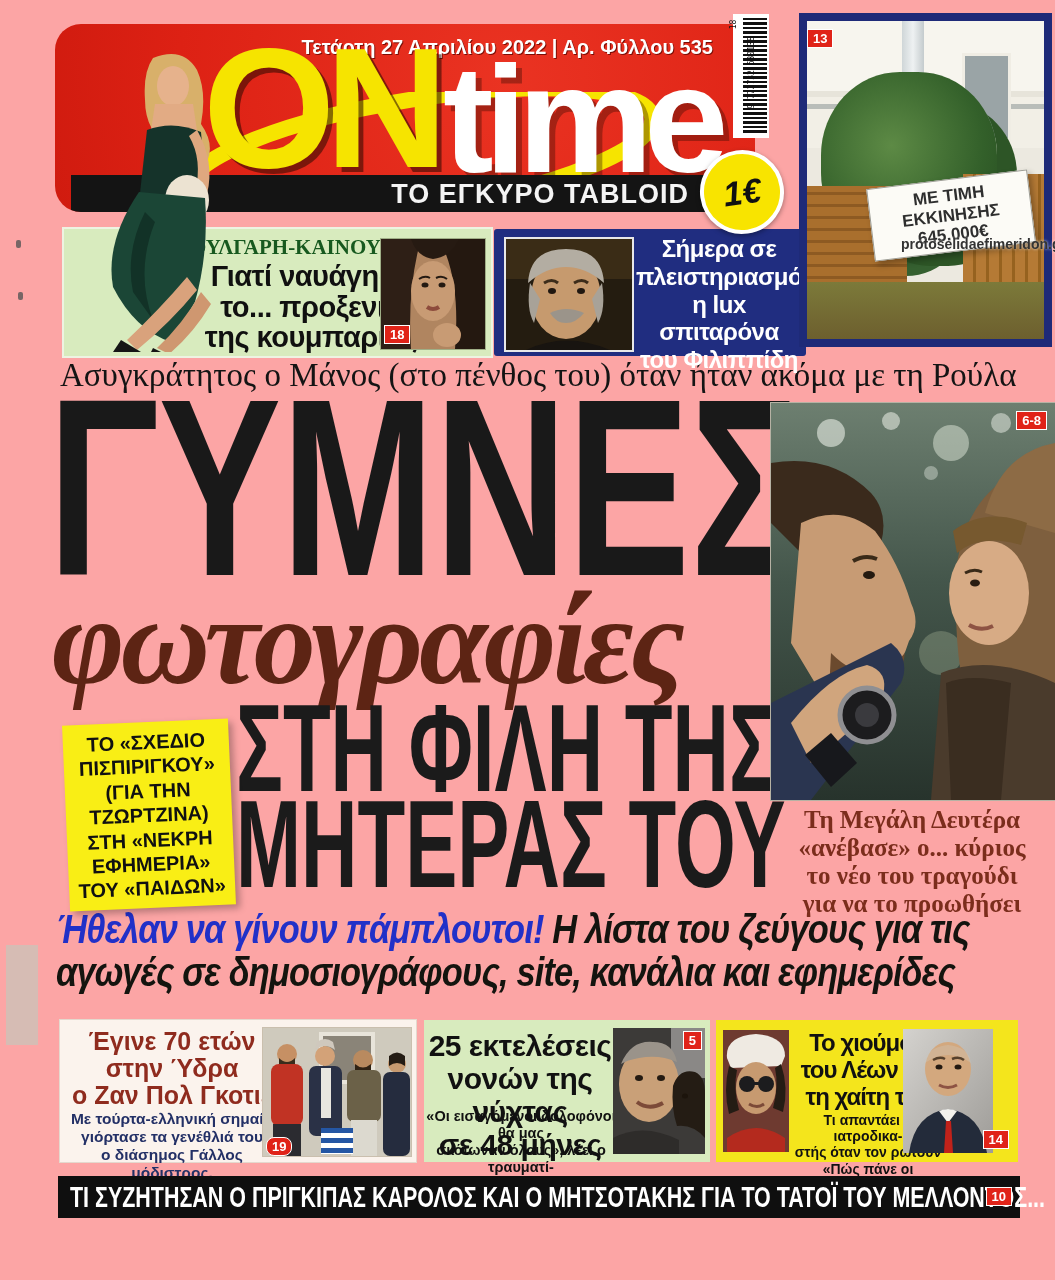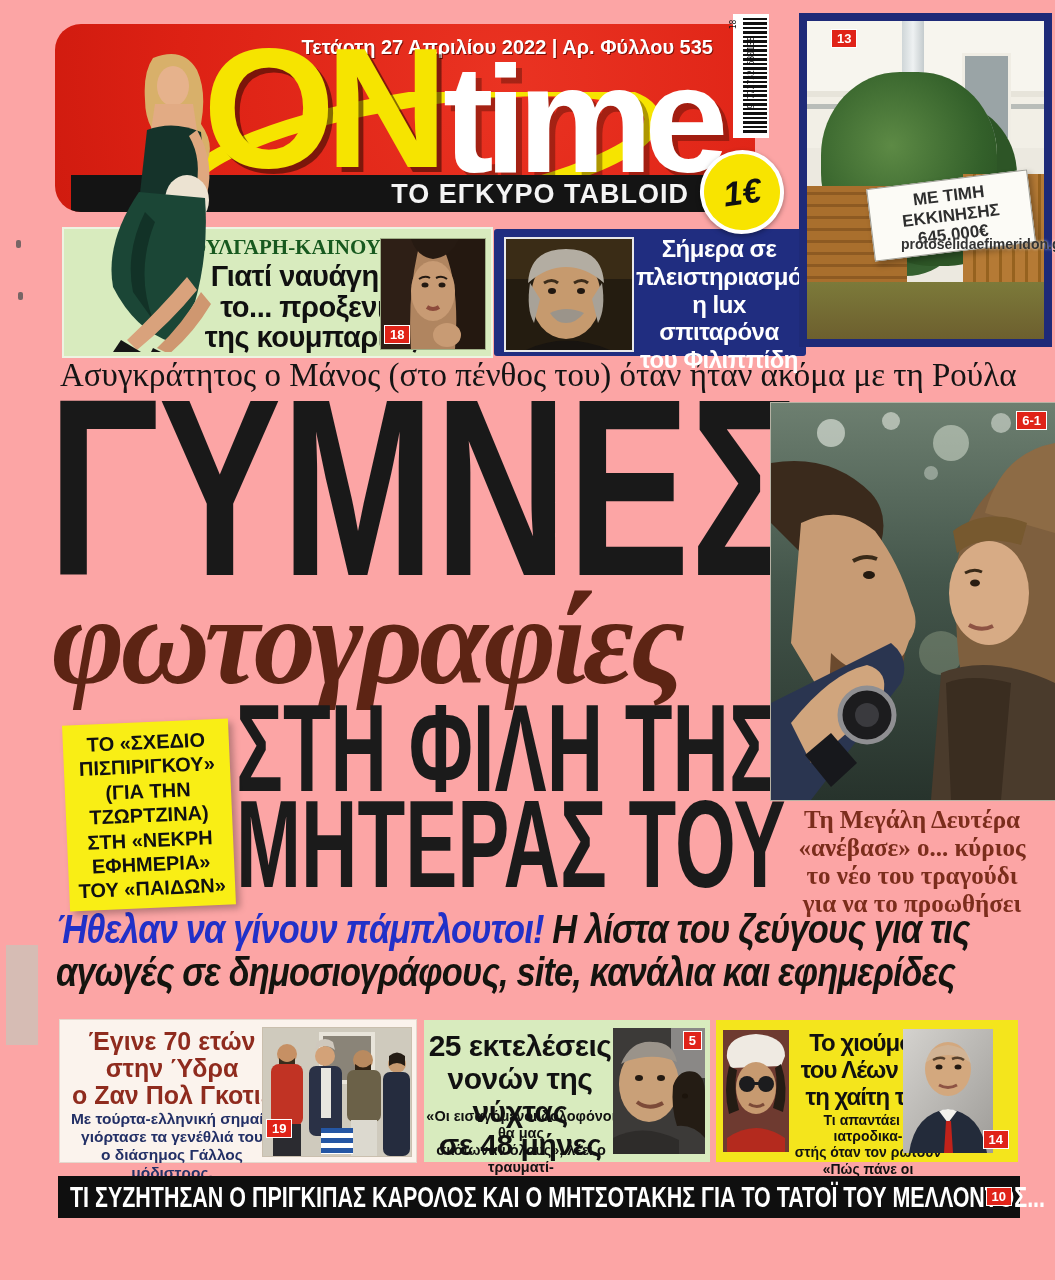--- a/index.html
+++ b/index.html
@@ -164,21 +164,21 @@
 
   <div class="abs house">
     <div class="building"></div>
     <div class="rail"></div>
     <div class="win"></div>
     <div class="col"></div>
     <div class="bush"></div>
     <div class="fence"></div>
     <div class="fence2"></div>
     <div class="ground"></div>
-    <div class="badge" style="left:24px;top:8px;">13</div>
+    <div class="badge" style="left:0;top:8px;">13</div>
     <div class="price-tag ml">ΜΕ ΤΙΜΗ
 ΕΚΚΙΝΗΣΗΣ
 645.000€</div>
   </div>
   <div class="abs watermark">protoselidaefimeridon.gr</div>
 
   <div class="abs greenbox">
     <div class="kicker">ΒΟΥΛΓΑΡΗ-ΚΑΙΝΟΥΡΓΙΟΥ</div>
     <div class="head ml">Γιατί ναυάγησε
 το... προξενιό
@@ -279,21 +279,21 @@
       <path d="M30 120 Q70 100 104 128 Q128 160 140 200 Q150 222 138 238 Q132 258 120 272 Q90 300 50 290 L20 240 Z" fill="#c79b74"></path>
       <path d="M60 250 Q100 290 134 250 Q130 280 110 296 Q80 310 58 288 Z" fill="#6b4a2e"></path>
       <ellipse cx="98" cy="172" rx="6" ry="4" fill="#241a10"></ellipse>
       <path d="M82 158 q12 -7 24 -2" stroke="#3a2a18" stroke-width="4" fill="none"></path>
       <path d="M0 300 L120 240 Q140 256 130 280 L40 397 L0 397 Z" fill="#2a3550"></path>
       <path d="M20 320 Q60 270 96 262 Q118 268 112 292 Q80 330 40 360 Z" fill="#d0a57d"></path>
       <circle cx="96" cy="312" r="27" fill="#1c1c1e" stroke="#8f8f92" stroke-width="5"></circle>
       <circle cx="96" cy="312" r="12" fill="#3a3a3e"></circle>
       <path d="M60 330 L86 360 L60 384 L34 352 Z" fill="#17181c"></path>
     </svg>
-    <div class="badge" style="right:8px;top:8px;">6-1</div>
+    <div class="badge" style="right:8px;top:8px;">6-8</div>
   </div>
 
   <div class="abs caption ml">Τη Μεγάλη Δευτέρα
 «ανέβασε» ο... κύριος
 το νέο του τραγούδι
 για να το προωθήσει</div>
 
   <div class="abs deck">
     <div class="squeeze"><span class="blue">Ήθελαν να γίνουν πάμπλουτοι!</span><span> Η λίστα του ζεύγους για τις</span></div>
     <div class="squeeze">αγωγές σε δημοσιογράφους, site, κανάλια και εφημερίδες</div>
@@ -323,21 +323,21 @@
         <rect x="84" y="42" width="34" height="52" rx="7" fill="#6b6148"></rect>
         <rect x="88" y="92" width="26" height="36" fill="#dcd9cf"></rect>
         <circle cx="134" cy="36" r="9" fill="#c79a70"></circle>
           <path d="M126 28 q8 -7 16 0 l0 10 q-8 -6 -16 0Z" fill="#241c14"></path>
         <rect x="120" y="44" width="27" height="84" rx="7" fill="#252c3e"></rect>
         <rect x="58" y="100" width="32" height="26" fill="#fff"></rect>
         <rect x="58" y="100" width="32" height="5" fill="#2456a4"></rect>
           <rect x="58" y="110" width="32" height="5" fill="#2456a4"></rect>
           <rect x="58" y="120" width="32" height="5" fill="#2456a4"></rect>
       </svg>
-      <div class="badge" style="left:3px;bottom:18px;">19</div>
+      <div class="badge" style="left:3px;bottom:0;border-radius:8px;">19</div>
     </div>
   </div>
 
   <div class="bbox box2">
     <div class="head ml">25 εκτελέσεις
 νονών της νύχτας
 σε 48 μήνες</div>
     <div class="sub ml">«Οι εισαγόμενοι δολοφόνοι θα μας
 σκότωναν όλους», λέει ο τραυματί-
 ας συμπέθερος του «Θείου Τζο».</div>

